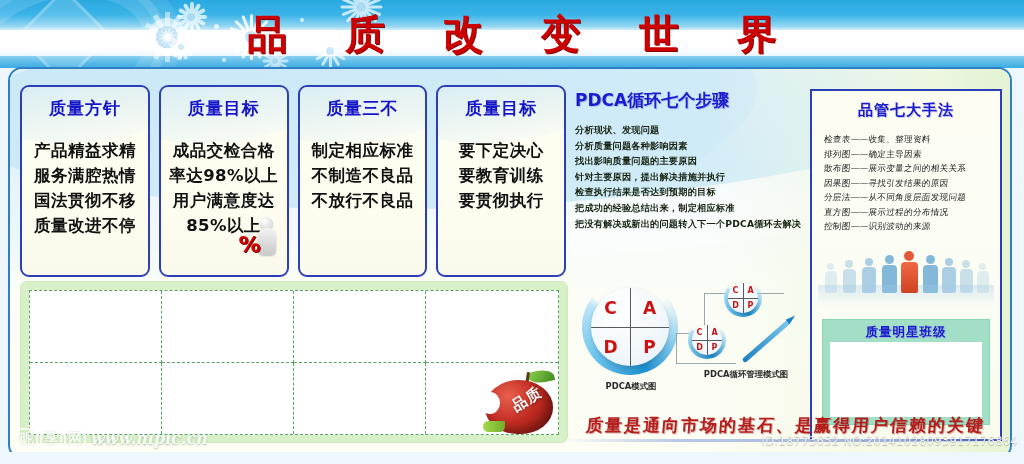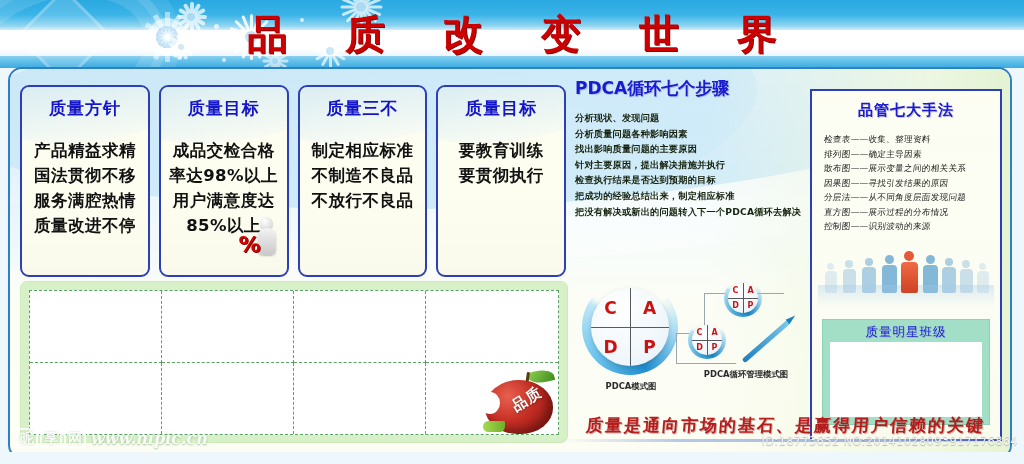--- a/index.html
+++ b/index.html
@@ -145,21 +145,21 @@
     box-shadow:0 1px 2px rgba(0,0,0,.25);
   }
   .pct-icon .pct-text{
     position:absolute;left:0;bottom:0;
     font-size:22px;font-weight:bold;color:#d40000;
     font-family:"DejaVu Sans","Liberation Sans",sans-serif;
     text-shadow:1px 1px 0 #7a0000;
   }
 
   
-  .pdca{position:absolute;left:565px;top:8px;width:230px;}
+  .pdca{position:absolute;left:565px;top:20px;width:230px;}
   .pdca-title{
     font-size:17px;font-weight:bold;color:#1a1ad0;letter-spacing:0px;
     text-shadow:1px 1px 0 rgba(120,120,220,.35);
   }
   .pdca-steps{margin-top:10px;}
   .pdca-steps div{
     font-size:9.2px;color:#16230f;font-weight:bold;line-height:15.6px;
     white-space:nowrap;letter-spacing:.2px;
   }
 
@@ -191,21 +191,21 @@
   .team .refl{
     position:absolute;left:0;bottom:0;width:176px;height:22px;
     background:linear-gradient(180deg,rgba(160,200,230,.35),rgba(255,255,255,0));
   }
   .star-box{
     position:absolute;left:10px;top:228px;width:166px;height:104px;
     background:#a2dfc6;border:1px solid #8bd3b7;
   }
   .star-title{
     text-align:center;padding-top:4px;
-    font-size:12.5px;font-weight:normal;color:#1a1ad0;letter-spacing:1px;
+    font-size:12.5px;font-weight:bold;color:#1a1ad0;letter-spacing:1px;
     text-shadow:1px 1px 0 rgba(140,140,220,.45);
   }
   .star-white{
     position:absolute;left:7px;top:22px;width:152px;height:75px;background:#fff;
   }
 
   
   .greenbox{
     position:absolute;left:10px;top:212px;width:546px;height:160px;
     background:#d7f0c7;border:1px solid #cdeabb;border-radius:7px;
@@ -418,22 +418,22 @@
     <div class="wave3"></div>
     <div class="right-green"></div>
 
     <div class="cards">
 
       <div class="card">
         <div class="card-wave"></div>
         <div class="card-title">质量方针</div>
         <div class="card-lines">
           <div>产品精益求精</div>
+          <div>服务满腔热情</div>
           <div>国法贯彻不移</div>
-          <div>服务满腔热情</div>
           <div>质量改进不停</div>
         </div>
       </div>
 
       <div class="card">
         <div class="card-wave"></div>
         <div class="card-title">质量目标</div>
         <div class="card-lines">
           <div>成品交检合格</div>
           <div>率达98%以上</div>
@@ -454,20 +454,21 @@
           <div>制定相应标准</div>
           <div>不制造不良品</div>
           <div>不放行不良品</div>
         </div>
       </div>
 
       <div class="card">
         <div class="card-wave"></div>
         <div class="card-title">质量目标</div>
         <div class="card-lines">
+          <div>要下定决心</div>
           <div>要教育训练</div>
           <div>要贯彻执行</div>
         </div>
       </div>
     </div>
 
     <div class="pdca">
       <div class="pdca-title">PDCA循环七个步骤</div>
       <div class="pdca-steps">
         <div>分析现状、发现问题</div>

